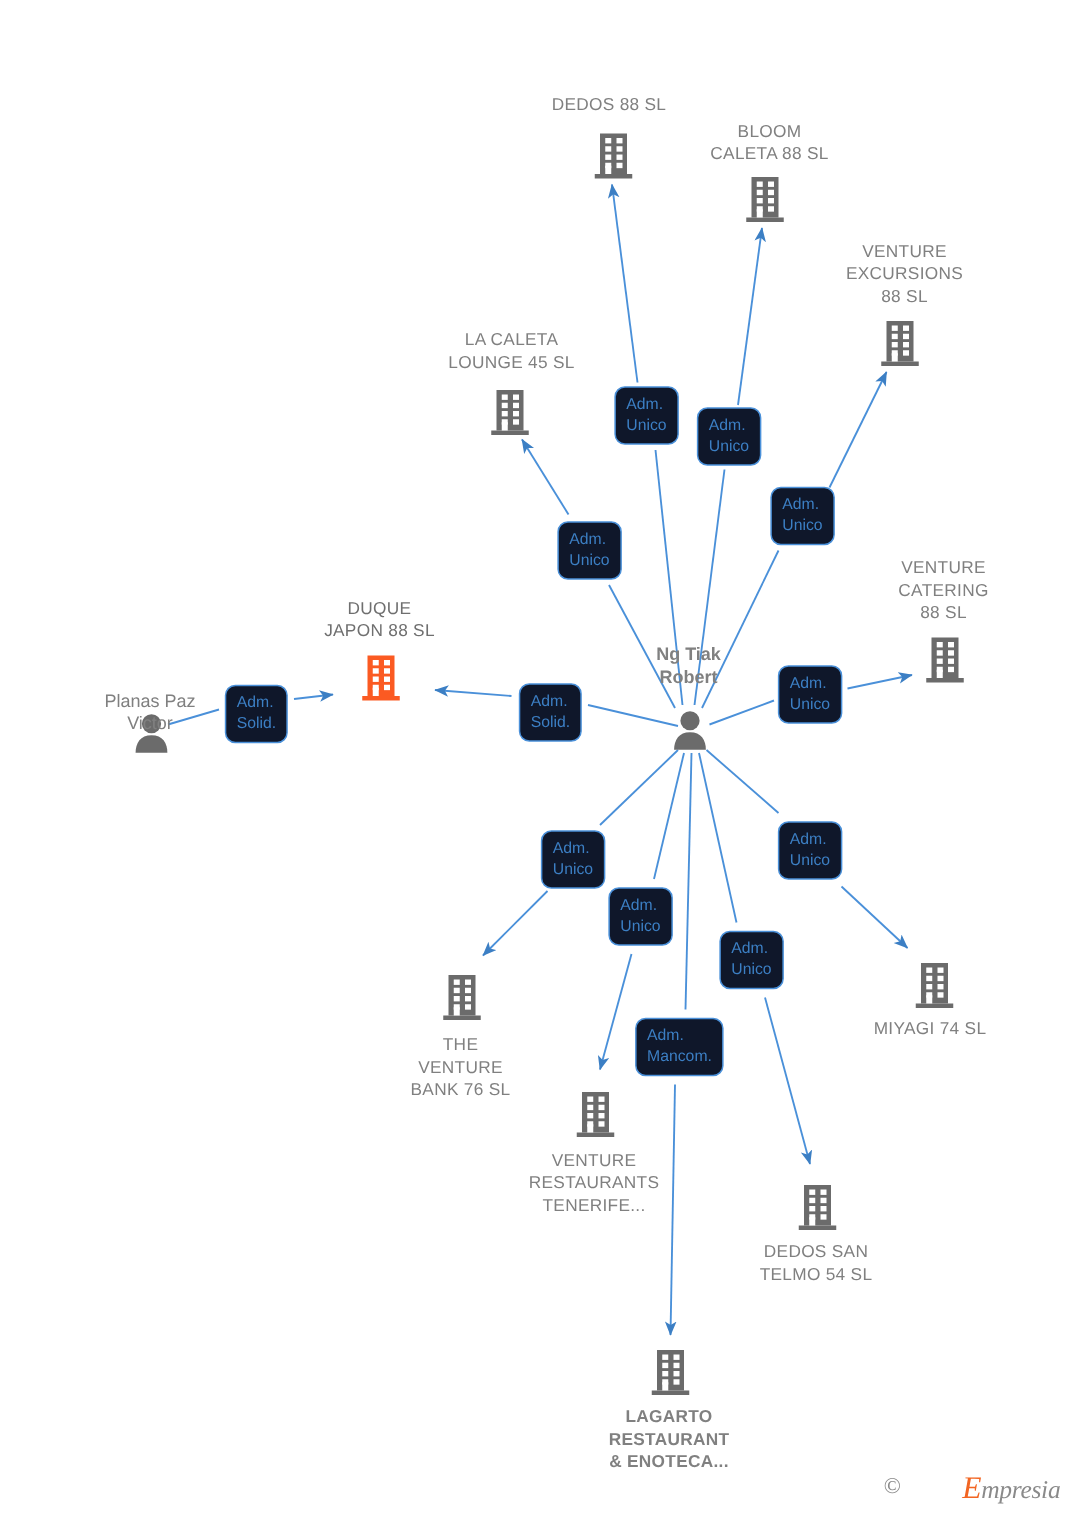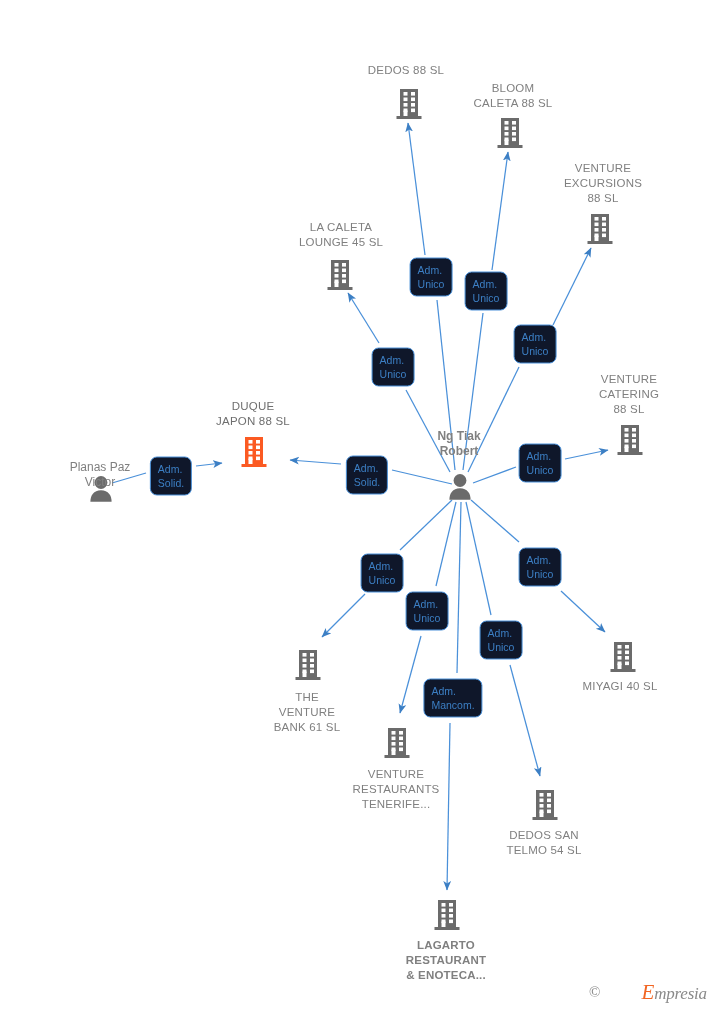--- a/index.html
+++ b/index.html
@@ -282,39 +282,39 @@
               <rect x="15" y="9.5" width="4" height="3.6" fill="#ffffff"></rect>
               <rect x="7.5" y="15" width="4" height="3.6" fill="#ffffff"></rect>
               <rect x="15" y="15" width="4" height="3.6" fill="#ffffff"></rect>
               <rect x="7.5" y="20.5" width="4" height="3.6" fill="#ffffff"></rect>
               <rect x="15" y="20.5" width="4" height="3.6" fill="#ffffff"></rect>
               <rect x="7.5" y="22.5" width="4" height="5.5" fill="#ffffff"></rect>
             </g>
           </svg></span>
         <div class="node-label" style="left: 307px; top: 690px; width: 120px;">THE
 VENTURE
-BANK 61  SL</div>
+BANK 76  SL</div>
       </div>
       <div class="node">
         <span class="node-icon" style="left: 623px; top: 657px;"><svg width="26" height="32" viewBox="0 0 26 32">
             <g fill="#6b6b6b">
               <path d="M4 1 h18 v27 h-18 z"></path>
               <rect x="0.5" y="28" width="25" height="3"></rect>
               <rect x="7.5" y="4" width="4" height="3.6" fill="#ffffff"></rect>
               <rect x="15" y="4" width="4" height="3.6" fill="#ffffff"></rect>
               <rect x="7.5" y="9.5" width="4" height="3.6" fill="#ffffff"></rect>
               <rect x="15" y="9.5" width="4" height="3.6" fill="#ffffff"></rect>
               <rect x="7.5" y="15" width="4" height="3.6" fill="#ffffff"></rect>
               <rect x="15" y="15" width="4" height="3.6" fill="#ffffff"></rect>
               <rect x="7.5" y="20.5" width="4" height="3.6" fill="#ffffff"></rect>
               <rect x="15" y="20.5" width="4" height="3.6" fill="#ffffff"></rect>
               <rect x="7.5" y="22.5" width="4" height="5.5" fill="#ffffff"></rect>
             </g>
           </svg></span>
-        <div class="node-label" style="left: 620px; top: 679px; width: 130px;">MIYAGI 40  SL</div>
+        <div class="node-label" style="left: 620px; top: 679px; width: 130px;">MIYAGI 74  SL</div>
       </div>
       <div class="node">
         <span class="node-icon" style="left: 397px; top: 743px;"><svg width="26" height="32" viewBox="0 0 26 32">
             <g fill="#6b6b6b">
               <path d="M4 1 h18 v27 h-18 z"></path>
               <rect x="0.5" y="28" width="25" height="3"></rect>
               <rect x="7.5" y="4" width="4" height="3.6" fill="#ffffff"></rect>
               <rect x="15" y="4" width="4" height="3.6" fill="#ffffff"></rect>
               <rect x="7.5" y="9.5" width="4" height="3.6" fill="#ffffff"></rect>
               <rect x="15" y="9.5" width="4" height="3.6" fill="#ffffff"></rect>

